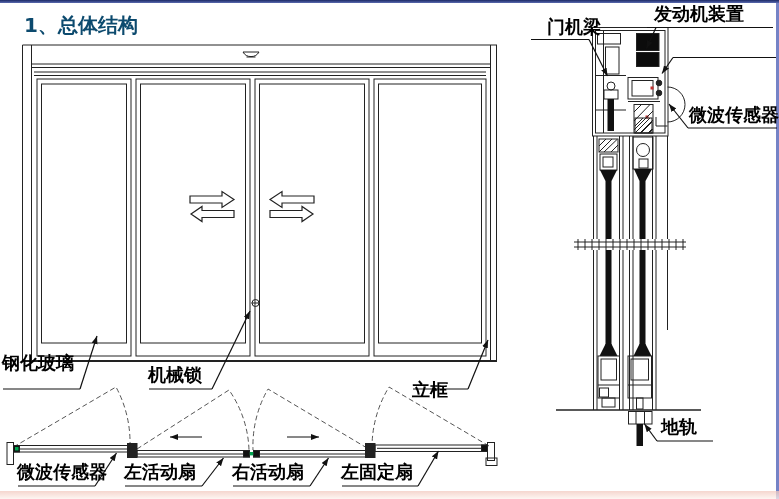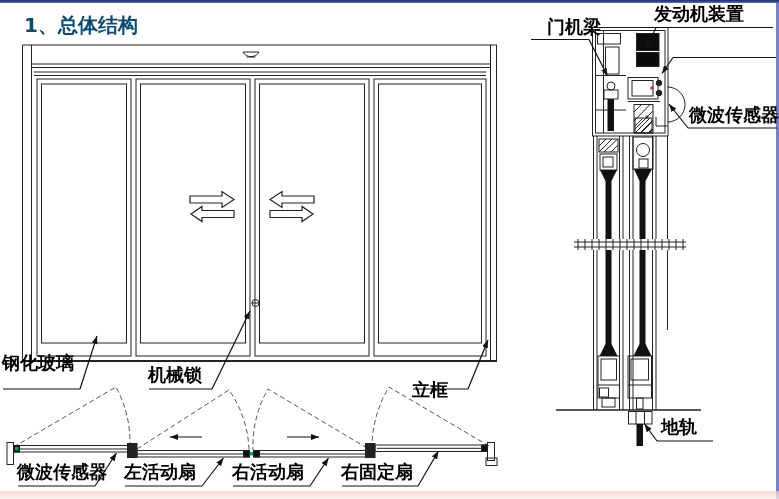--- a/index.html
+++ b/index.html
@@ -206,18 +206,18 @@
   </svg>
 
   <div class="title">1、总体结构</div>
 
   <div class="lbl" style="left:2px;top:352px">钢化玻璃</div>
   <div class="lbl" style="left:148px;top:364px">机械锁</div>
   <div class="lbl" style="left:412px;top:379px">立框</div>
   <div class="lbl" style="left:17px;top:461px">微波传感器</div>
   <div class="lbl" style="left:124px;top:461px">左活动扇</div>
   <div class="lbl" style="left:232px;top:461px">右活动扇</div>
-  <div class="lbl" style="left:341px;top:461px">右固定扇</div>
+  <div class="lbl" style="left:341px;top:461px">左固定扇</div>
   <div class="lbl" style="left:547px;top:16px">门机梁</div>
   <div class="lbl" style="left:654px;top:3px">发动机装置</div>
   <div class="lbl" style="left:689px;top:104px">微波传感器</div>
   <div class="lbl" style="left:661px;top:416px">地轨</div>
 </div>
 
 </body></html>

